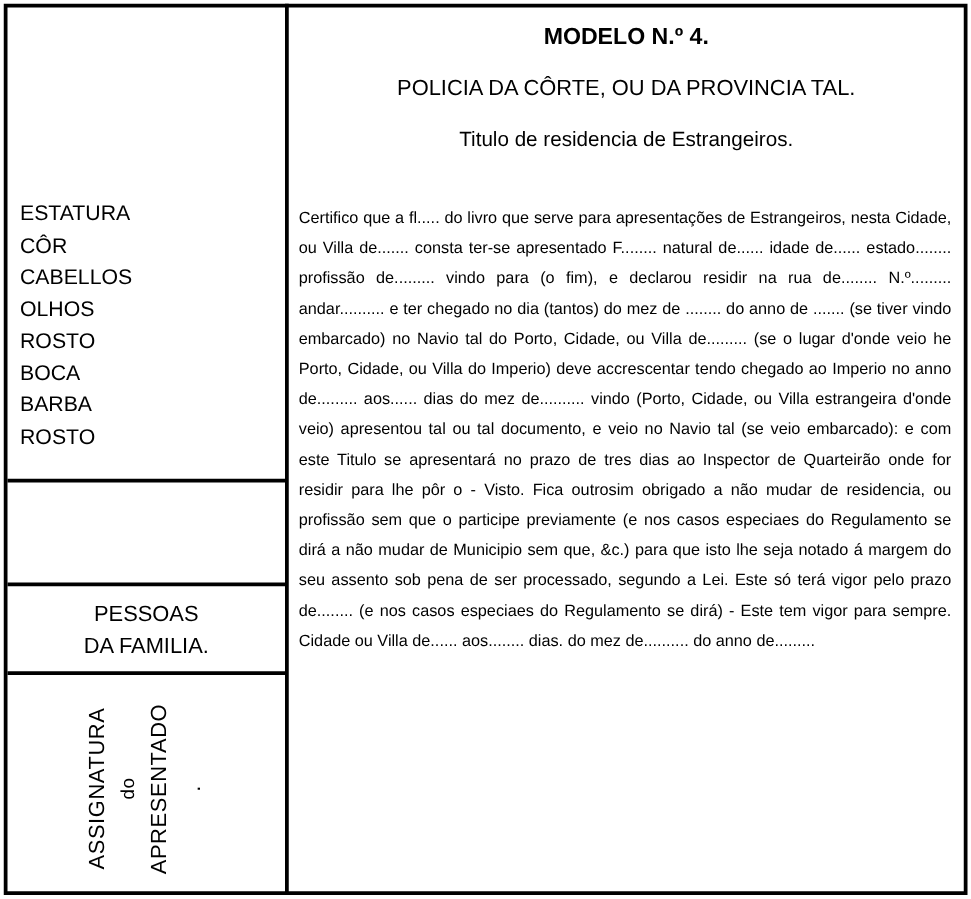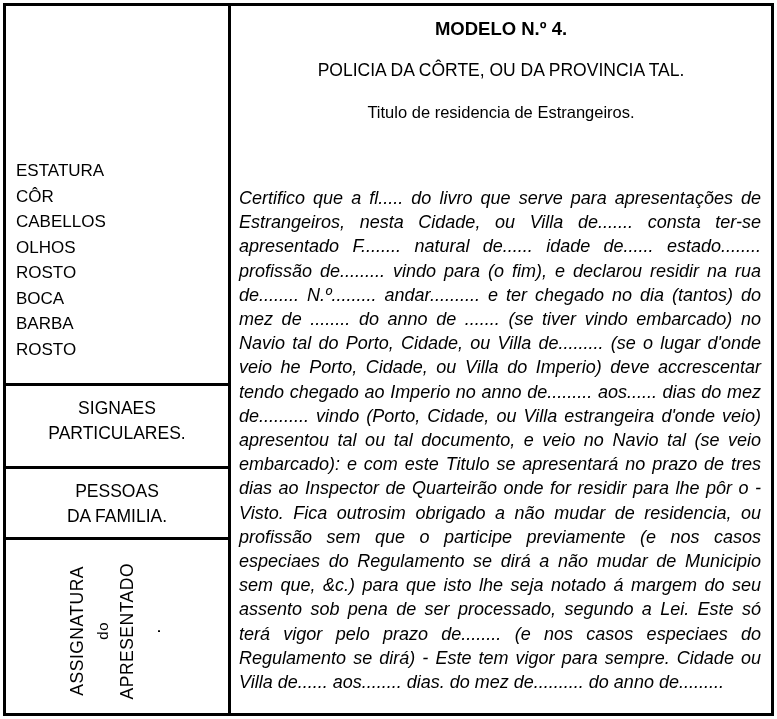--- a/index.html
+++ b/index.html
@@ -133,27 +133,26 @@
     text-align: center;
     font-size: 17.5px;
     margin-top: 20px;
   }
   .title3 {
     text-align: center;
     font-size: 16.5px;
     margin-top: 22px;
   }
   .bodytext {
-    margin-top: 64px;
-    font-size: 18px;
+    margin-top: 40px;
+    font-size: 13px;
     line-height: 24.2px;
     text-align: justify;
     text-justify: inter-word;
     padding-right: 2px;
-    font-style: italic;
   }
 </style>
 </head>
 <body>
 
 <div id="page">
 
   <div class="frame"></div>
   <div class="v-divider"></div>
 
@@ -167,24 +166,20 @@
       <div class="attr-item">ESTATURA</div>
       <div class="attr-item">CÔR</div>
       <div class="attr-item">CABELLOS</div>
       <div class="attr-item">OLHOS</div>
       <div class="attr-item">ROSTO</div>
       <div class="attr-item">BOCA</div>
       <div class="attr-item">BARBA</div>
       <div class="attr-item">ROSTO</div>
     </div>
 
-    <div class="lc-cell" id="signaes-cell">
-      <div>SIGNAES</div>
-      <div>PARTICULARES.</div>
-    </div>
 
     <div class="lc-cell" id="pessoas-cell">
       <div>PESSOAS</div>
       <div>DA FAMILIA.</div>
     </div>
 
     <div id="assinatura-cell">
       <div class="rot-wrap">
         <div class="rot">ASSIGNATURA</div>
         <div class="rot small">do</div>

